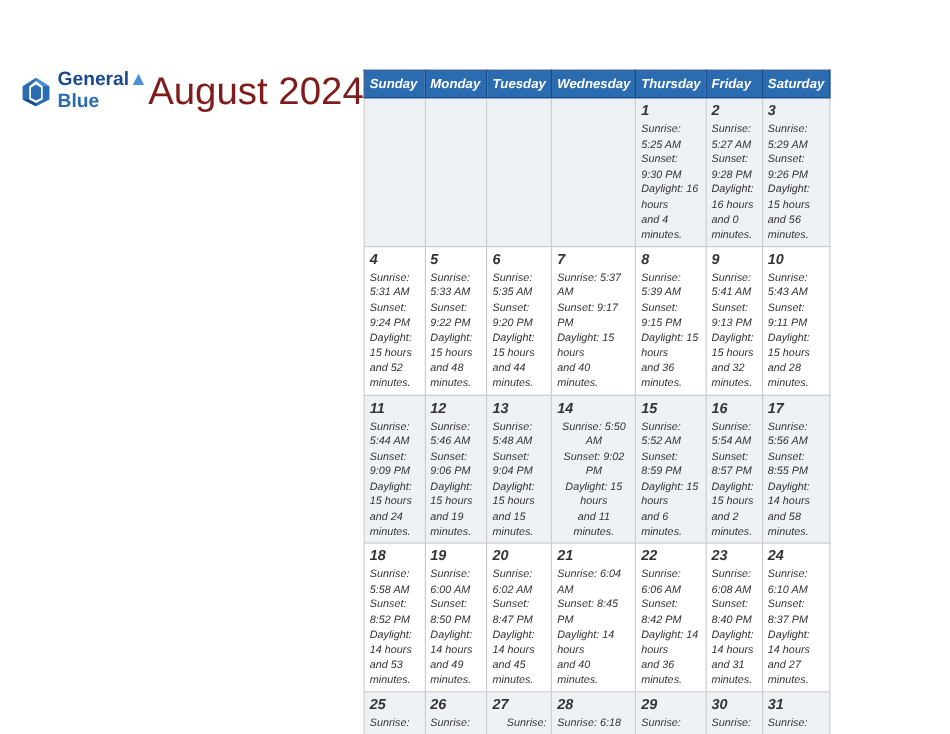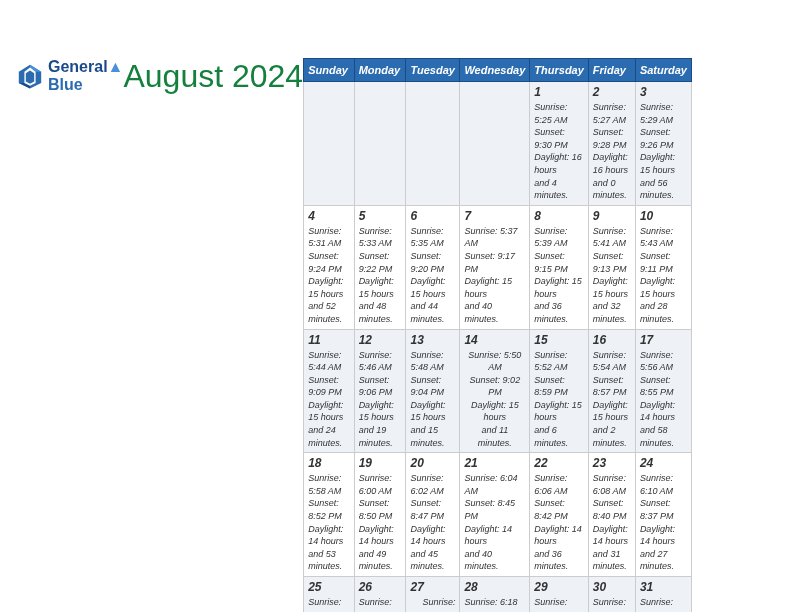--- a/index.html
+++ b/index.html
@@ -32,21 +32,21 @@
     .logo-icon {
       width: 28px;
       height: 28px;
     }
     .title-block {
       text-align: right;
     }
     .month-year {
       font-size: 32px;
       font-weight: normal;
-      color: #15803d;
+      color: #7f1d1d;
     }
     .location {
       font-size: 15px;
       color: #555;
     }
     .calendar-table {
       width: 100%;
       border-collapse: collapse;
       flex: 1;
       font-style: italic;

